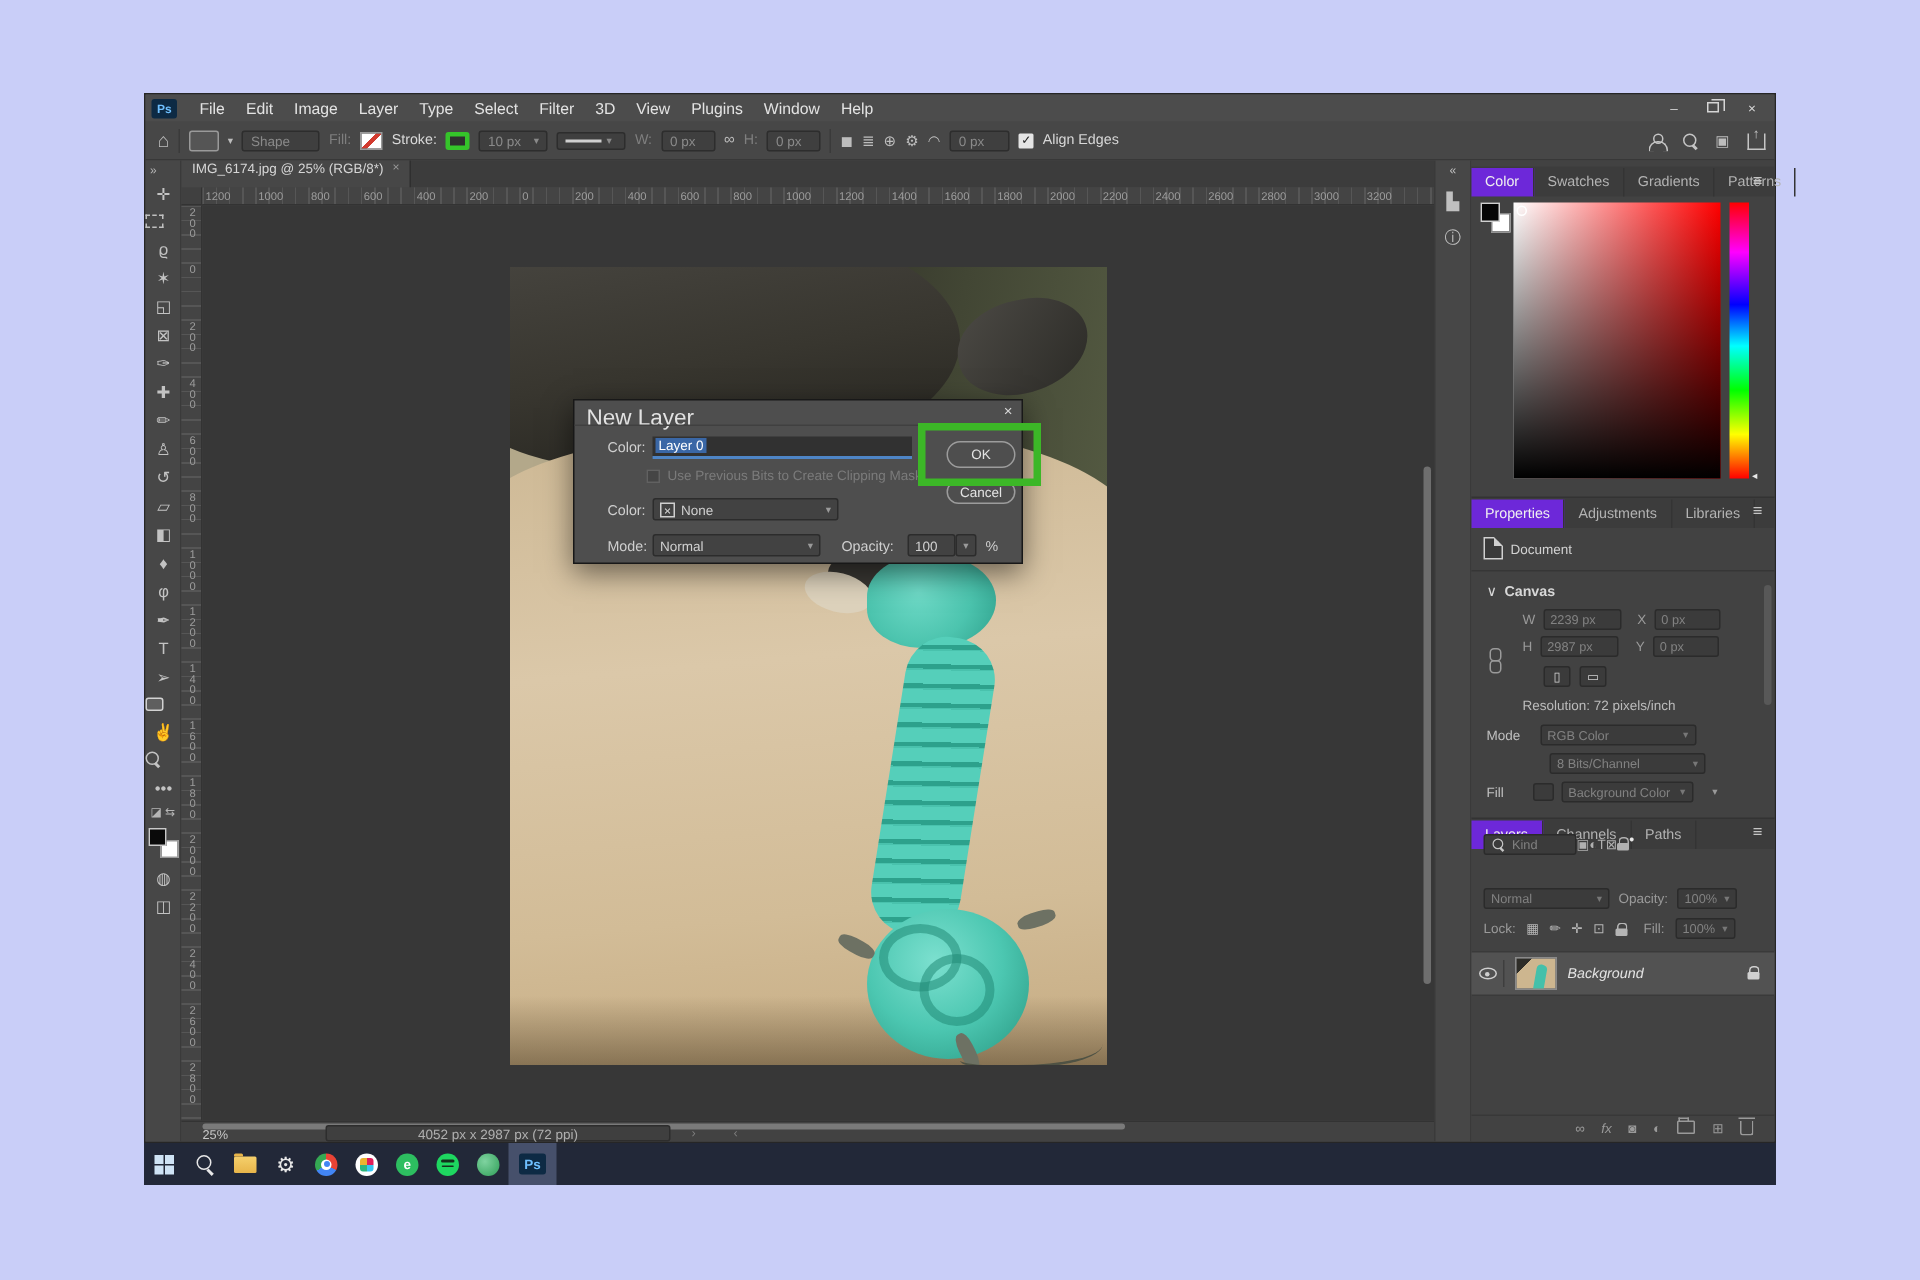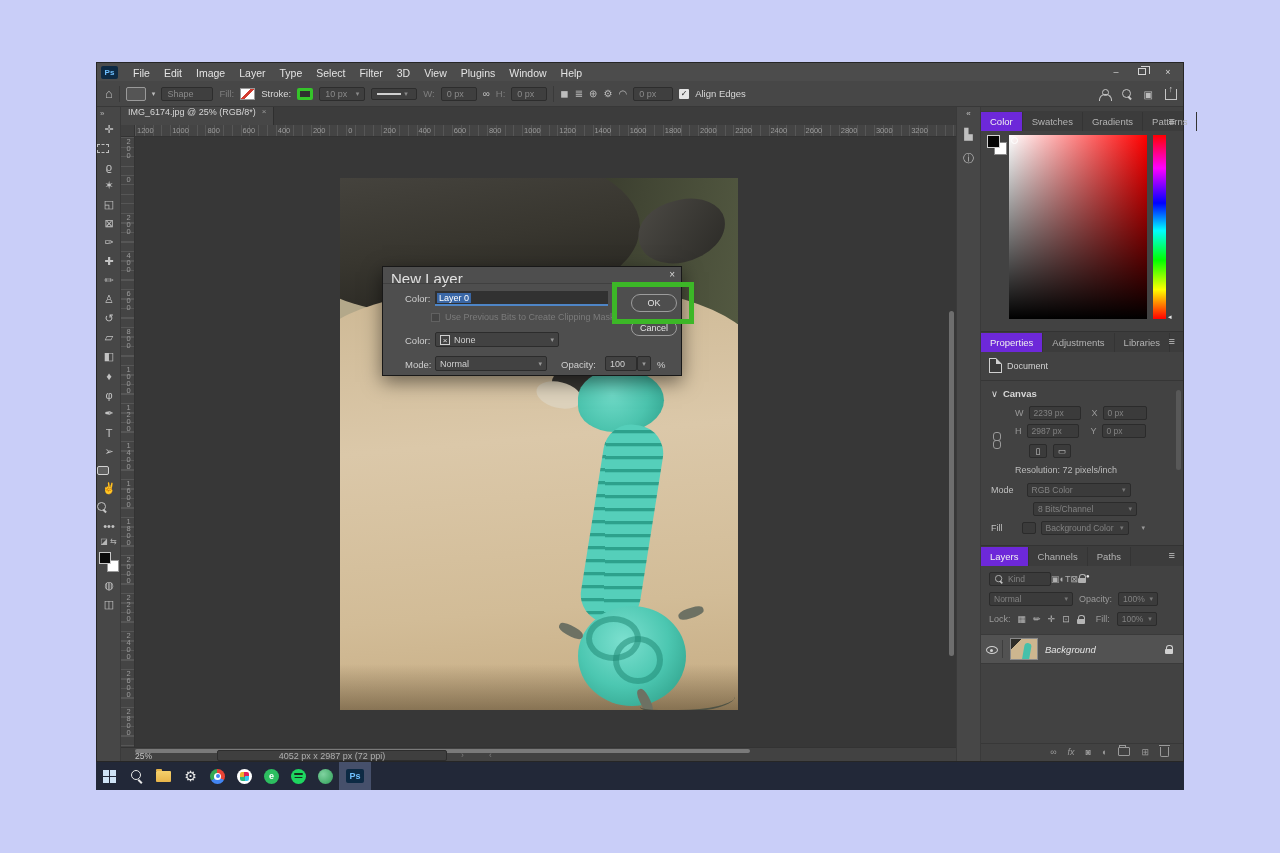--- a/index.html
+++ b/index.html
@@ -507,21 +507,21 @@
         <div style="position:absolute;right:2px;top:58px;width:5px;height:80px;background:#585858;border-radius:3px"></div>
       </div>
 
       <div class="panel" style="top:439px;bottom:0;border-bottom:none">
         <div class="tabrow">
             <span class="ptab active">Layers</span>
             <span class="ptab">Channels</span>
             <span class="ptab">Paths</span>
           </div>
         <span class="pmenu abs" style="right:2px;top:3px">≡</span>
-        <div class="prow" style="top:26px;left:8px;gap:0">
+        <div class="prow" style="top:10px;left:8px;gap:0">
           <span class="pw" style="width:62px;gap:4px">
               <span class="i-mag" style="transform:scale(.8)"></span>
               <span>Kind</span>
             </span>
           <span style="color:#b0b0b0">▣</span>
           <span style="color:#b0b0b0">◐</span>
           <span style="color:#b0b0b0">T</span>
           <span style="color:#b0b0b0">⊠</span>
           <span style="color:#b0b0b0"><span class="i-lock" style="color:#b0b0b0"></span></span>
           <span style="color:#e8e8e8;font-size:6px;margin-top:-6px">●</span>

